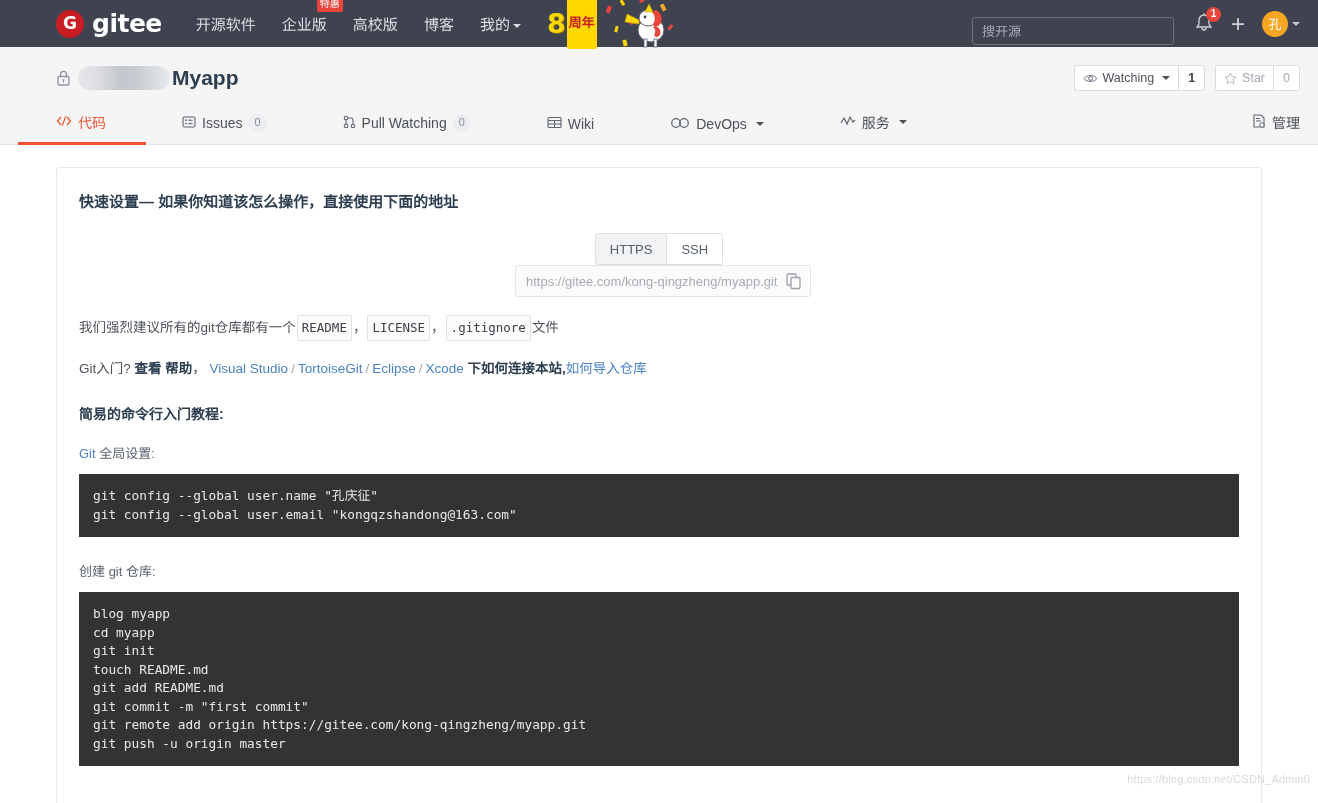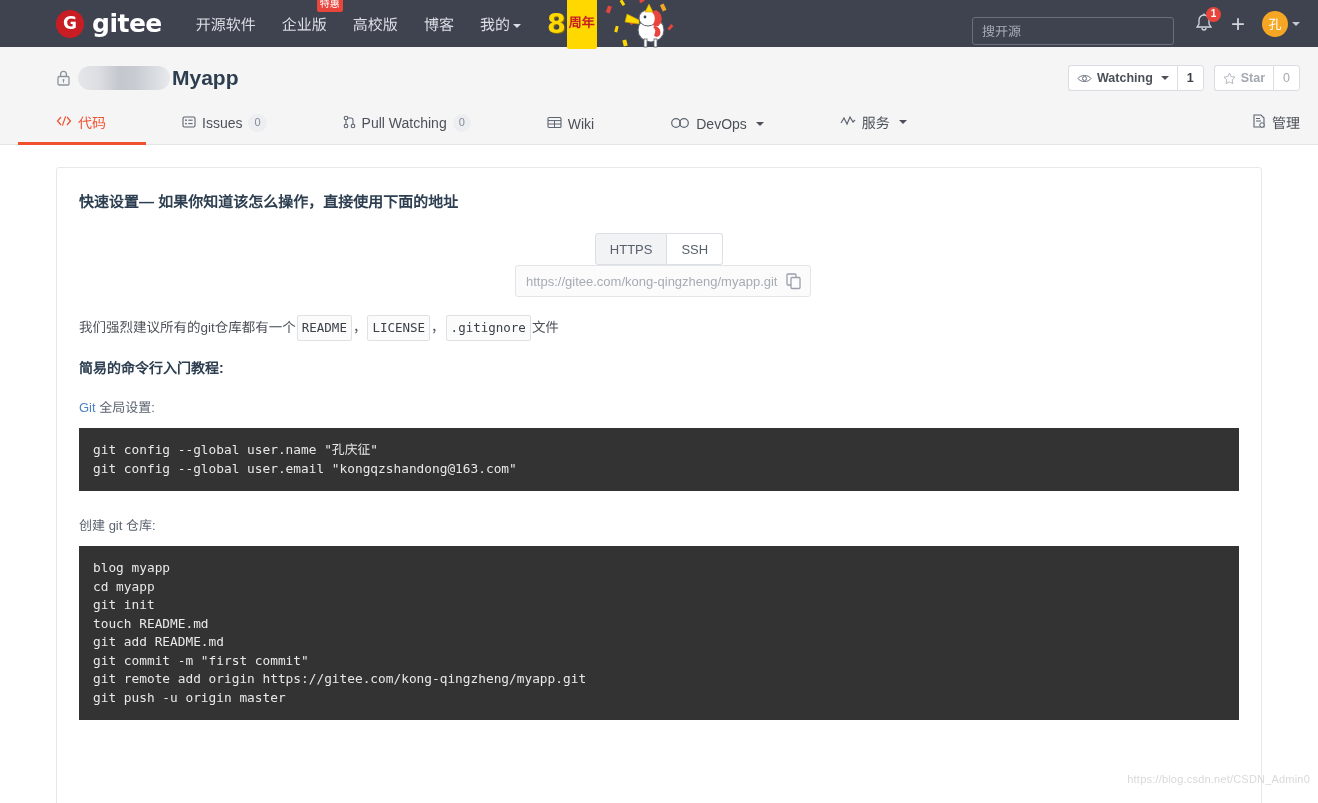--- a/index.html
+++ b/index.html
@@ -132,21 +132,20 @@
   .repo-name {
     font-size: 21px; font-weight: bold; color: #2c3e50; cursor: pointer;
   }
   .repo-actions { position: absolute; right: 18px; top: 18px; display: flex; gap: 10px; }
   .btn-group { display: flex; align-items: stretch; height: 26px; }
   .btn-g-main, .btn-g-count {
     border: 1px solid #d9dce1; background: #fff;
     font-size: 12.5px; color: #4c5159;
     display: flex; align-items: center; padding: 12px 8px;
     cursor: pointer;
-    font-weight: bold;
   }
   .btn-g-main { border-radius: 3px 0 0 3px; gap: 5px; border-right: none; }
   .btn-g-count { border-radius: 0 3px 3px 0; color: #3c4049; font-weight: bold; padding: 0 9px; }
   .btn-group.muted .btn-g-main { color: #a4a8b0; }
   .btn-group.muted .btn-g-count { color: #a4a8b0; font-weight: normal; }
 
   .repo-tabs { display: flex; align-items: flex-end; height: 45px; gap: 0; }
   .tab {
     display: flex; align-items: center; gap: 6px;
     font-size: 14px; color: #4c5159;
@@ -485,20 +484,27 @@
             </svg>
           </span>
         </div>
       </div>
 
       <div class="rec-line">
         <span>我们强烈建议所有的git仓库都有一个</span><span class="code-tag">README</span><span>，</span><span class="code-tag">LICENSE</span><span>，</span><span class="code-tag">.gitignore</span><span>文件</span>
       </div>
 
 
+      <div class="help-line">
+        <span>Git入门?</span>
+        <span class="strong">查看</span>
+        <a class="strong">帮助</a><span>，</span>
+        <a>Visual Studio</a><span class="sep">/</span><a>TortoiseGit</a><span class="sep">/</span><a>Eclipse</a><span class="sep">/</span><a>Xcode</a>
+        <span class="strong">下如何连接本站,</span><a>如何导入仓库</a>
+      </div>
 
       <div class="sec-title">简易的命令行入门教程:</div>
 
       <div class="sub-label">
         <span class="blue">Git</span><span> 全局设置:</span>
       </div>
       <pre class="codeblock">git config --global user.name "孔庆征"
 git config --global user.email "kongqzshandong@163.com"</pre>
 
       <div class="sub-label">

